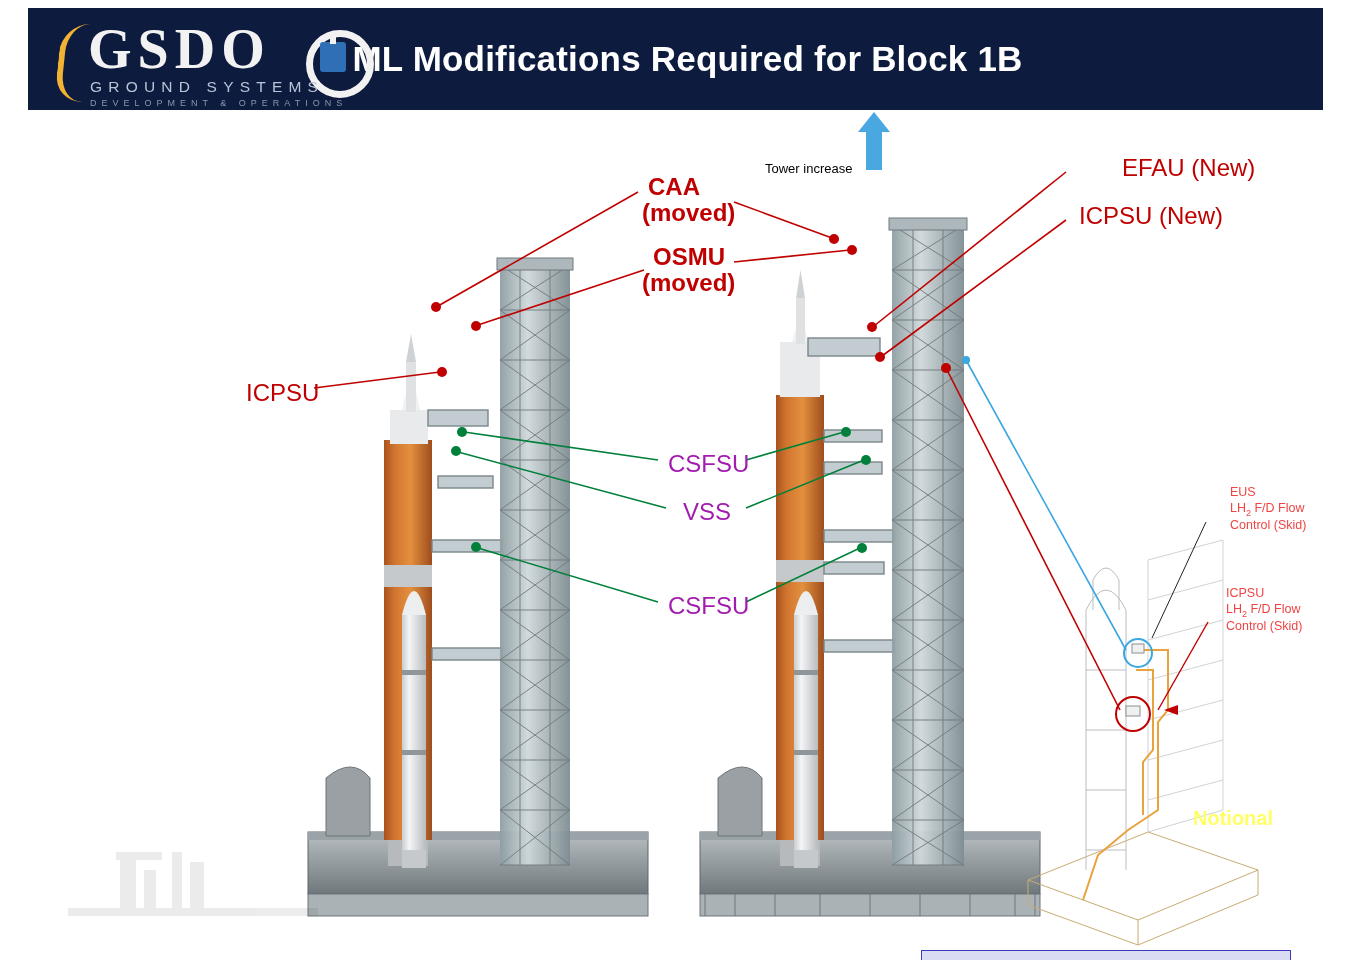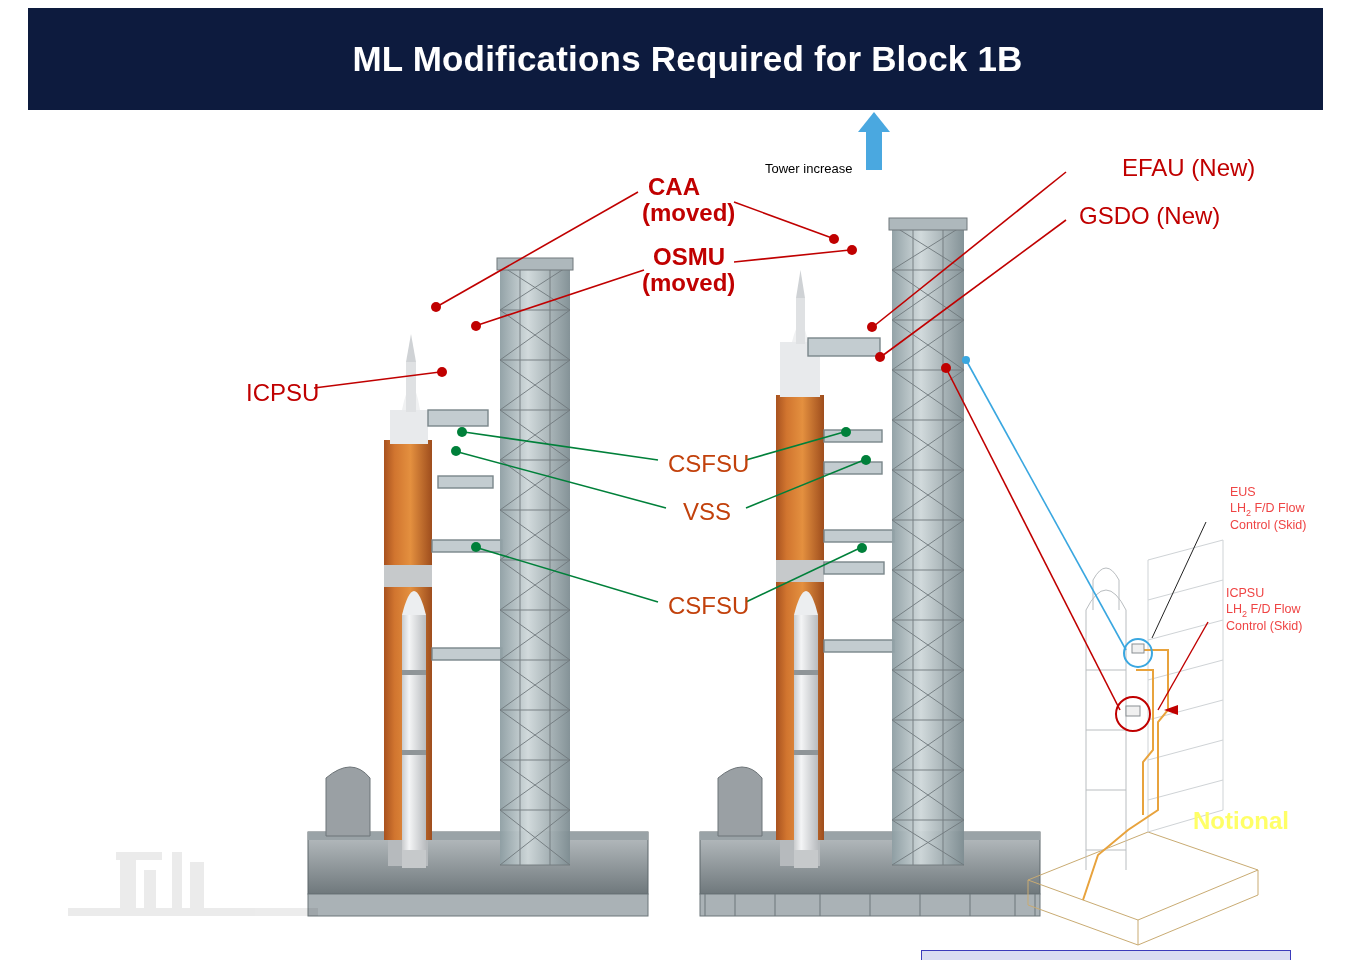--- a/index.html
+++ b/index.html
@@ -60,52 +60,60 @@
   
   #diagram{position:absolute;left:8px;top:110px;width:1351px;height:950px;}
   #ground-line{
     position:absolute;left:0;bottom:18px;width:1351px;height:1px;
     background:#d8d8d8;
   }
 
   
   .lbl{position:absolute;white-space:nowrap;line-height:1.15;}
   .red{color:#c00000;}
-  .green{color:#c2410c;}
+  .green{color:#a21caf;}
   .black{color:#000000;}
   .f24{font-size:24px;}
   .f13{font-size:13px;}
   .center{text-align:center;font-weight:bold;}
 
   
   #vec{position:absolute;left:0;top:0;width:1351px;height:850px;}
 
   
   #notional{
     position:absolute;left:1185px;top:697px;
-    color:#ffff66;font-size:24px;font-weight:bold;
+    color:#ffff66;font-size:20px;font-weight:bold;
   }
 
   
   #callout{
     position:absolute;left:913px;top:840px;width:370px;height:68px;
     border:1.5px solid #3b3bbb;background:#d9dcf2;
     color:#111;font-size:12.5px;text-align:center;
     padding-top:6px;box-sizing:border-box;line-height:1.35;
   }
 
   
   .skid-note{position:absolute;font-size:12.5px;color:#ef4444;line-height:1.25;}
   sub{font-size:9px;}
 </style>
 </head>
 <body>
 
 <div id="header-bar">
   <div id="header-title">ML Modifications Required for Block 1B</div>
+  <div id="logo">
+    <div class="logo-swoosh"></div>
+    <div id="logo-word">GSDO</div>
+    <div id="logo-o"></div>
+    <div id="logo-o-inner"></div>
+    <div id="logo-sub1">GROUND SYSTEMS</div>
+    <div id="logo-sub2">DEVELOPMENT &amp; OPERATIONS</div>
+  </div>
 </div>
 
 <div id="diagram">
 
   <div id="ground-line"></div>
 
   <svg id="vec" viewBox="0 0 1351 850">
     <defs>
       <linearGradient id="tankOrange" x1="0" y1="0" x2="1" y2="0">
         <stop offset="0%" stop-color="#a8521f"></stop>
@@ -324,21 +332,21 @@
 
   <div class="lbl red f24 center" style="left:640px;top:63px;">CAA</div>
   <div class="lbl red f24 center" style="left:634px;top:89px;">(moved)</div>
 
   <div class="lbl red f24 center" style="left:645px;top:133px;text-align:center;">OSMU</div>
   <div class="lbl red f24 center" style="left:634px;top:159px;">(moved)</div>
 
   <div class="lbl red f24" style="left:238px;top:269px;">ICPSU</div>
 
   <div class="lbl red f24" style="left:1071px;top:44px;margin-left:43px;">EFAU (New)</div>
-  <div class="lbl red f24" style="left:1071px;top:92px;">GSDO (New)</div>
+  <div class="lbl red f24" style="left:1071px;top:92px;">ICPSU (New)</div>
 
   <div class="lbl green f24" style="left:660px;top:340px;">CSFSU</div>
   <div class="lbl green f24" style="left:675px;top:388px;">VSS</div>
   <div class="lbl green f24" style="left:660px;top:482px;">CSFSU</div>
 
   <div class="skid-note" style="left:1222px;top:375px;">
     <div>EUS</div>
     <div>LH<sub>2</sub> F/D Flow</div>
     <div>Control (Skid)</div>
   </div>

